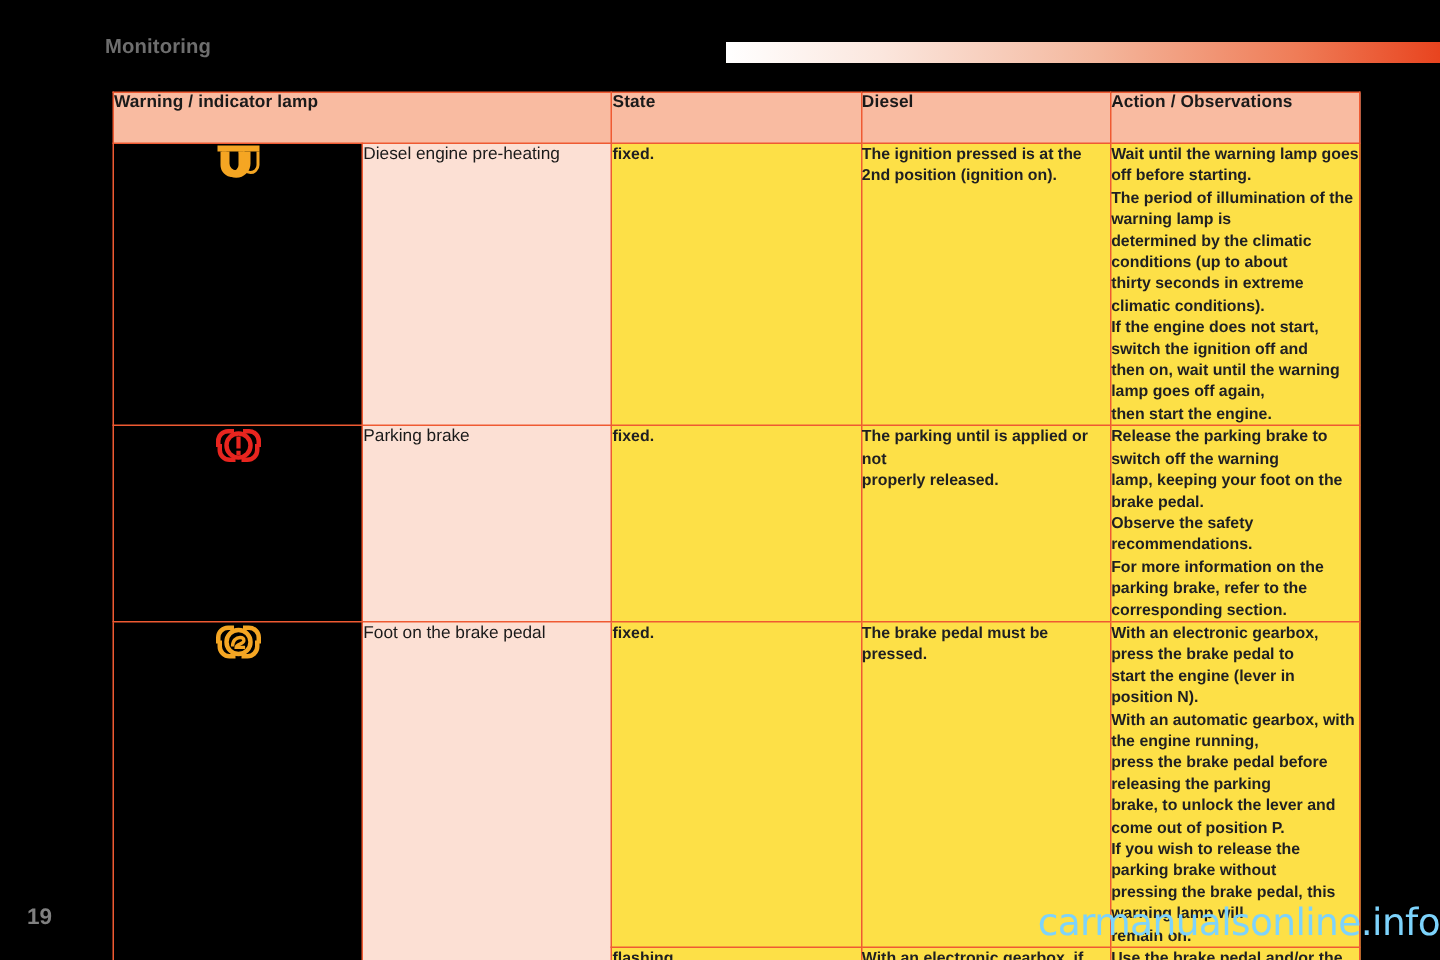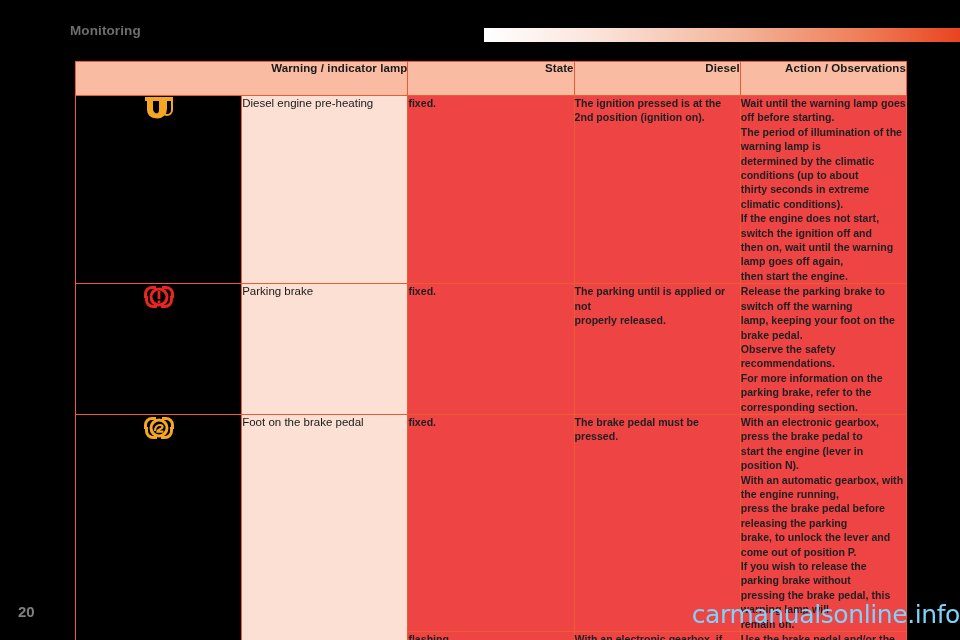--- a/index.html
+++ b/index.html
@@ -48,30 +48,30 @@
     left: 75px;
     top: 61px;
     width: 832px;
     border-collapse: collapse;
     table-layout: fixed;
   }
   #warning-table td, #warning-table th {
     border: 1.5px solid #ef5a32;
     vertical-align: top;
     padding: 0;
-    background: #ef4444;
+    background: #fde047;
   }
 
   
   .hdr-cell {
     background: #f9bba1 !important;
     color: #1a1a1a;
     font-size: 11.5px;
     font-weight: bold;
-    text-align: right;
+    text-align: left;
     height: 34px;
     padding: 9px 0 0 9px;
     box-sizing: border-box;
     letter-spacing: 0.1px;
     white-space: nowrap;
   }
 
   
   .icon-cell {
     width: 46px;
@@ -261,14 +261,14 @@
 clutch overheats.</div>
       </td>
       <td class="action-cell">
         <div class="body-text">Use the brake pedal and/or the parking brake.</div>
       </td>
     </tr>
 
   </tbody>
 </table>
 
-<div id="page-number">20</div>
+<div id="page-number">19</div>
 <div id="watermark">carmanualsonline.info</div>
 
 </body></html>

